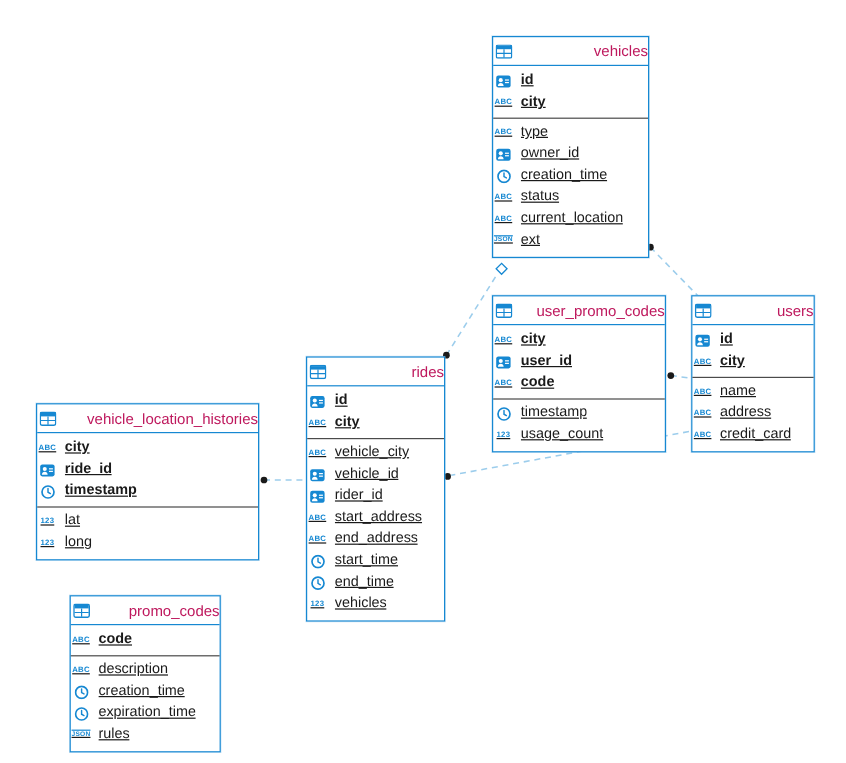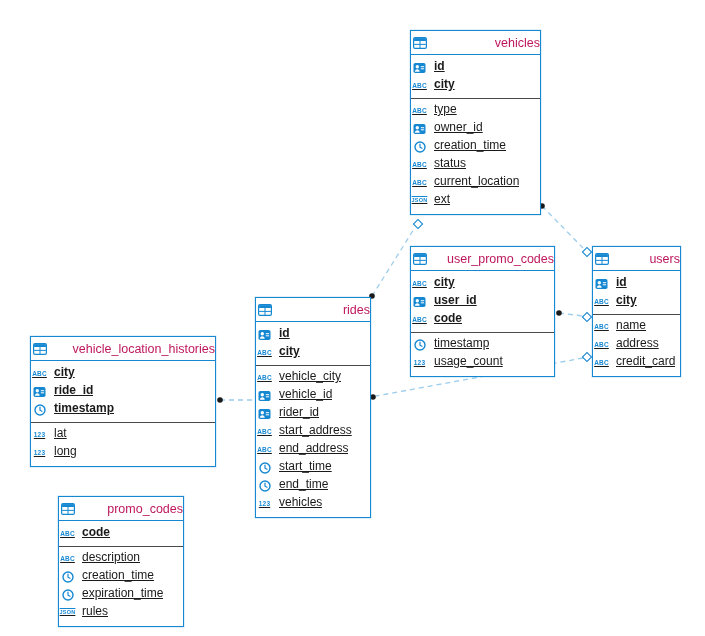--- a/index.html
+++ b/index.html
@@ -167,21 +167,21 @@
           </span>
         <span class="clabel">timestamp</span>
       </div>
       <div class="row">
         <span class="icon glyph">123</span>
         <span class="clabel">usage_count</span>
       </div>
     </div>
   </div>
 
-  <div class="table" style="left:592px; top:246px; width:89px;">
+  <div class="table" style="left:576px; top:246px; width:103px;">
     <div class="thead">
       <span class="icon">
           <svg width="14" height="12" viewBox="0 0 14 12">
             <rect x="0.6" y="0.6" width="12.8" height="10.8" rx="1.4" fill="none" stroke="#1688d2" stroke-width="1.2"></rect>
             <rect x="1.1" y="1.1" width="11.8" height="2.9" fill="#1688d2"></rect>
             <line x1="7" y1="4" x2="7" y2="11" stroke="#1688d2"></line>
             <line x1="1.1" y1="7.4" x2="12.9" y2="7.4" stroke="#1688d2"></line>
           </svg>
         </span>
       <span class="tname">users</span>

